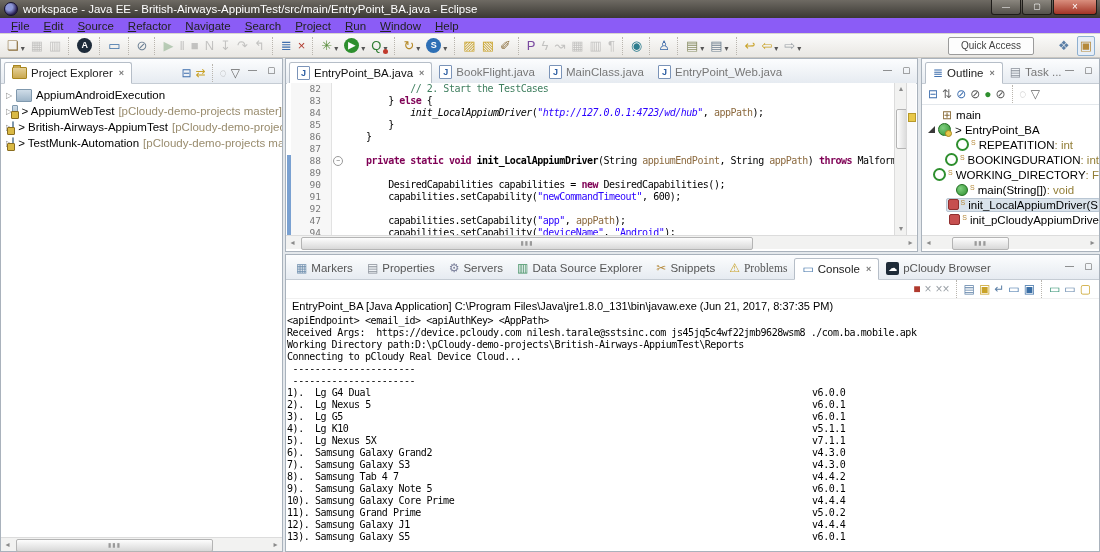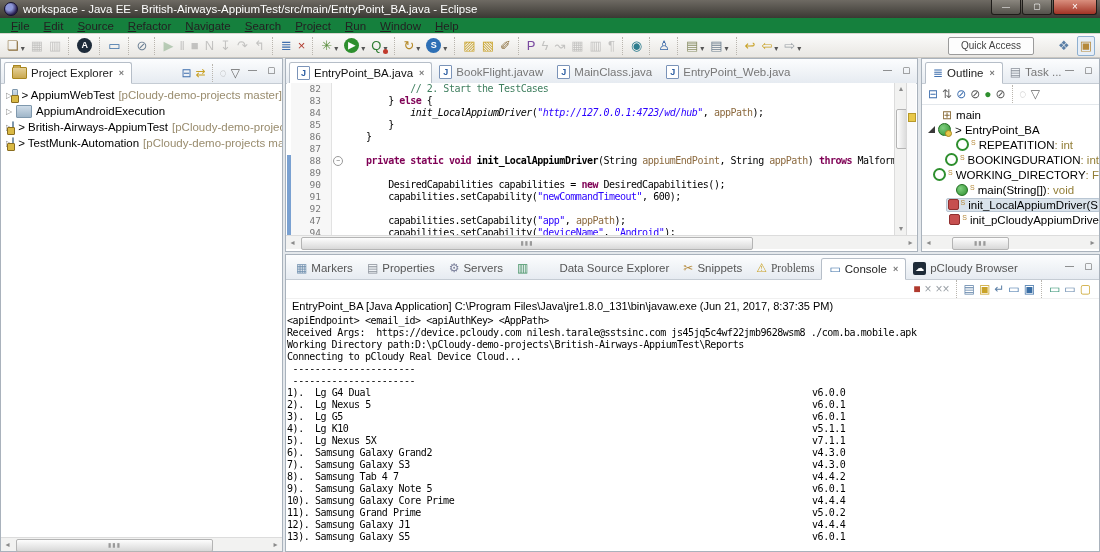--- a/index.html
+++ b/index.html
@@ -10,21 +10,21 @@
     background:linear-gradient(#6e6a63,#3a3833);display:flex;align-items:center;color:#fff}
   #eclipse-logo{width:12px;height:12px;border-radius:50%;margin:0 5px 0 4px;
     background:radial-gradient(circle at 35% 35%,#8d97d8 0 30%,#2c2255 70%);border:1px solid #14102e}
   #title-text{font-size:11.5px;white-space:nowrap}
   #winbtns{position:absolute;right:3px;top:0;display:flex;gap:1px}
   .wbtn{width:28px;height:14px;border:1px solid #1e1c19;border-top:none;border-radius:0 0 3px 3px;
     background:linear-gradient(#8a867e,#55524c);color:#fff;font-size:8px;line-height:13px;text-align:center}
   .wbtn.close{width:42px;background:linear-gradient(#d98f7e,#a33325)}
   .wbtn.min::after{content:"—"}.wbtn.max::after{content:"▢"}.wbtn.close::after{content:"×";font-size:10px}
   
-  #menubar{position:absolute;left:0;top:18px;width:1100px;height:16px;background:#15803d;
+  #menubar{position:absolute;left:0;top:18px;width:1100px;height:16px;background:#8b5cf6;
     border-bottom:1px solid #d8d5cf;display:flex;align-items:center;padding-left:4px;box-sizing:border-box}
   .menu-item{font-size:11.5px;color:#222;padding:0 7px}
   .menu-item::first-letter{text-decoration:underline}
   
   #toolbar{position:absolute;left:0;top:34px;width:1100px;height:24px;
     background:linear-gradient(#fbfbfa,#e9e7e3);border-bottom:1px solid #c9c6c0;
     display:flex;align-items:center;padding-left:4px;box-sizing:border-box}
   .ticon{display:inline-flex;align-items:center;height:18px;padding:0 2px;margin:0 1px;position:relative;border-radius:2px}
   .ticon .glyph{font-size:13px;line-height:18px}
   .ticon.dis{opacity:.38}
@@ -334,28 +334,28 @@
         </span>
       </span>
     <span class="minmax">
       <span class="mmbtn min"></span>
       <span class="mmbtn max"></span>
     </span>
   </div>
   <div class="ptree" id="pe-tree">
       <div class="prow">
         <span class="exp"></span>
+        <span class="pfolder"></span>
+        <span class="plabel">AppiumAndroidExecution</span>
+      </div>
+      <div class="prow">
+        <span class="exp"></span>
         <span class="pgit"></span>
         <span class="plabel">&gt; AppiumWebTest</span>
         <span class="pdec">[pCloudy-demo-projects master]</span>
-      </div>
-      <div class="prow">
-        <span class="exp"></span>
-        <span class="pfolder"></span>
-        <span class="plabel">AppiumAndroidExecution</span>
       </div>
       <div class="prow">
         <span class="exp"></span>
         <span class="pgit"></span>
         <span class="plabel">&gt; British-Airways-AppiumTest</span>
         <span class="pdec">[pCloudy-demo-projects master]</span>
       </div>
       <div class="prow">
         <span class="exp"></span>
         <span class="pgit"></span>
@@ -372,21 +372,21 @@
 
 <div class="panel" id="ed-panel" style="left:285px;top:58px;width:633px;height:194px">
   <div class="tabrow" id="ed-tabrow">
     <span class="vtab active">
         <span class="jicon">J</span>
         <span class="tlabel" style="color: rgb(17, 17, 17);">EntryPoint_BA.java</span>
         <span class="tclose"></span>
       </span>
       <span class="vtab">
         <span class="jicon">J</span>
-        <span class="tlabel">BookFlight.javaw</span>
+        <span class="tlabel">BookFlight.java</span>
       </span>
       <span class="vtab">
         <span class="jicon">J</span>
         <span class="tlabel">MainClass.java</span>
       </span>
       <span class="vtab">
         <span class="jicon">J</span>
         <span class="tlabel">EntryPoint_Web.java</span>
       </span>
       <span class="minmax">
@@ -616,21 +616,21 @@
       <span class="vtab">
         <span class="gicon" style="color: rgb(138, 144, 153);">▤</span>
         <span class="tlabel" style="color: rgb(85, 85, 85);">Properties</span>
       </span>
       <span class="vtab">
         <span class="gicon" style="color: rgb(122, 127, 154);">⚙</span>
         <span class="tlabel" style="color: rgb(85, 85, 85);">Servers</span>
       </span>
       <span class="vtab">
         <span class="gicon" style="color: rgb(63, 143, 95);">▥</span>
-        <span class="tlabel" style="color: rgb(85, 85, 85); margin-left: 27px;">Data Source Explorer</span>
+        <span class="tlabel" style="color: rgb(85, 85, 85);">Data Source Explorer</span>
       </span>
       <span class="vtab">
         <span class="gicon" style="color: rgb(181, 137, 58);">✂</span>
         <span class="tlabel" style="color: rgb(85, 85, 85);">Snippets</span>
       </span>
       <span class="vtab">
         <span class="gicon" style="color: rgb(201, 162, 39);">⚠</span>
         <span class="tlabel" style="color: rgb(85, 85, 85); font-family: Liberation Serif, serif;">Problems</span>
       </span>
       <span class="vtab active">

